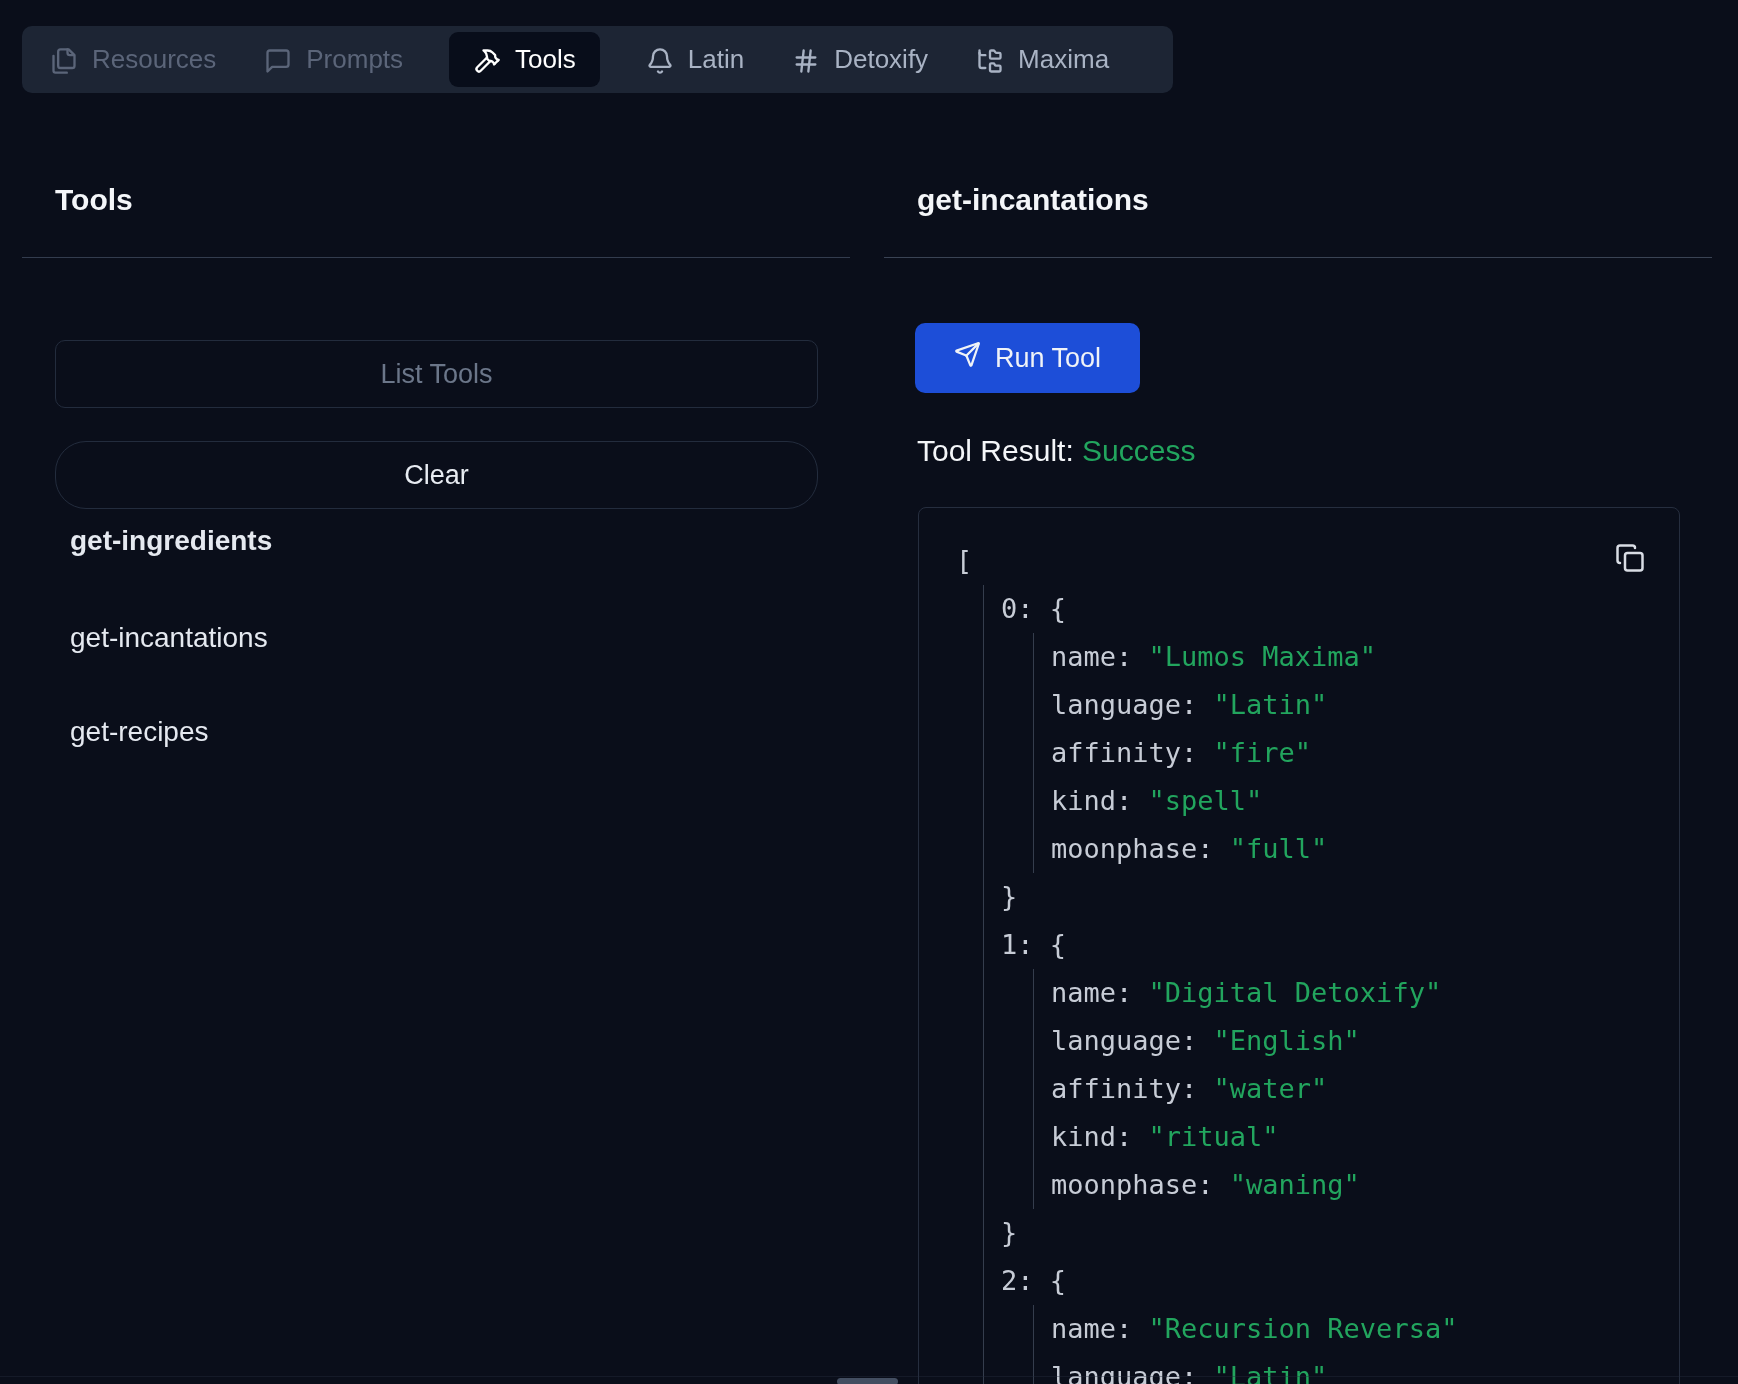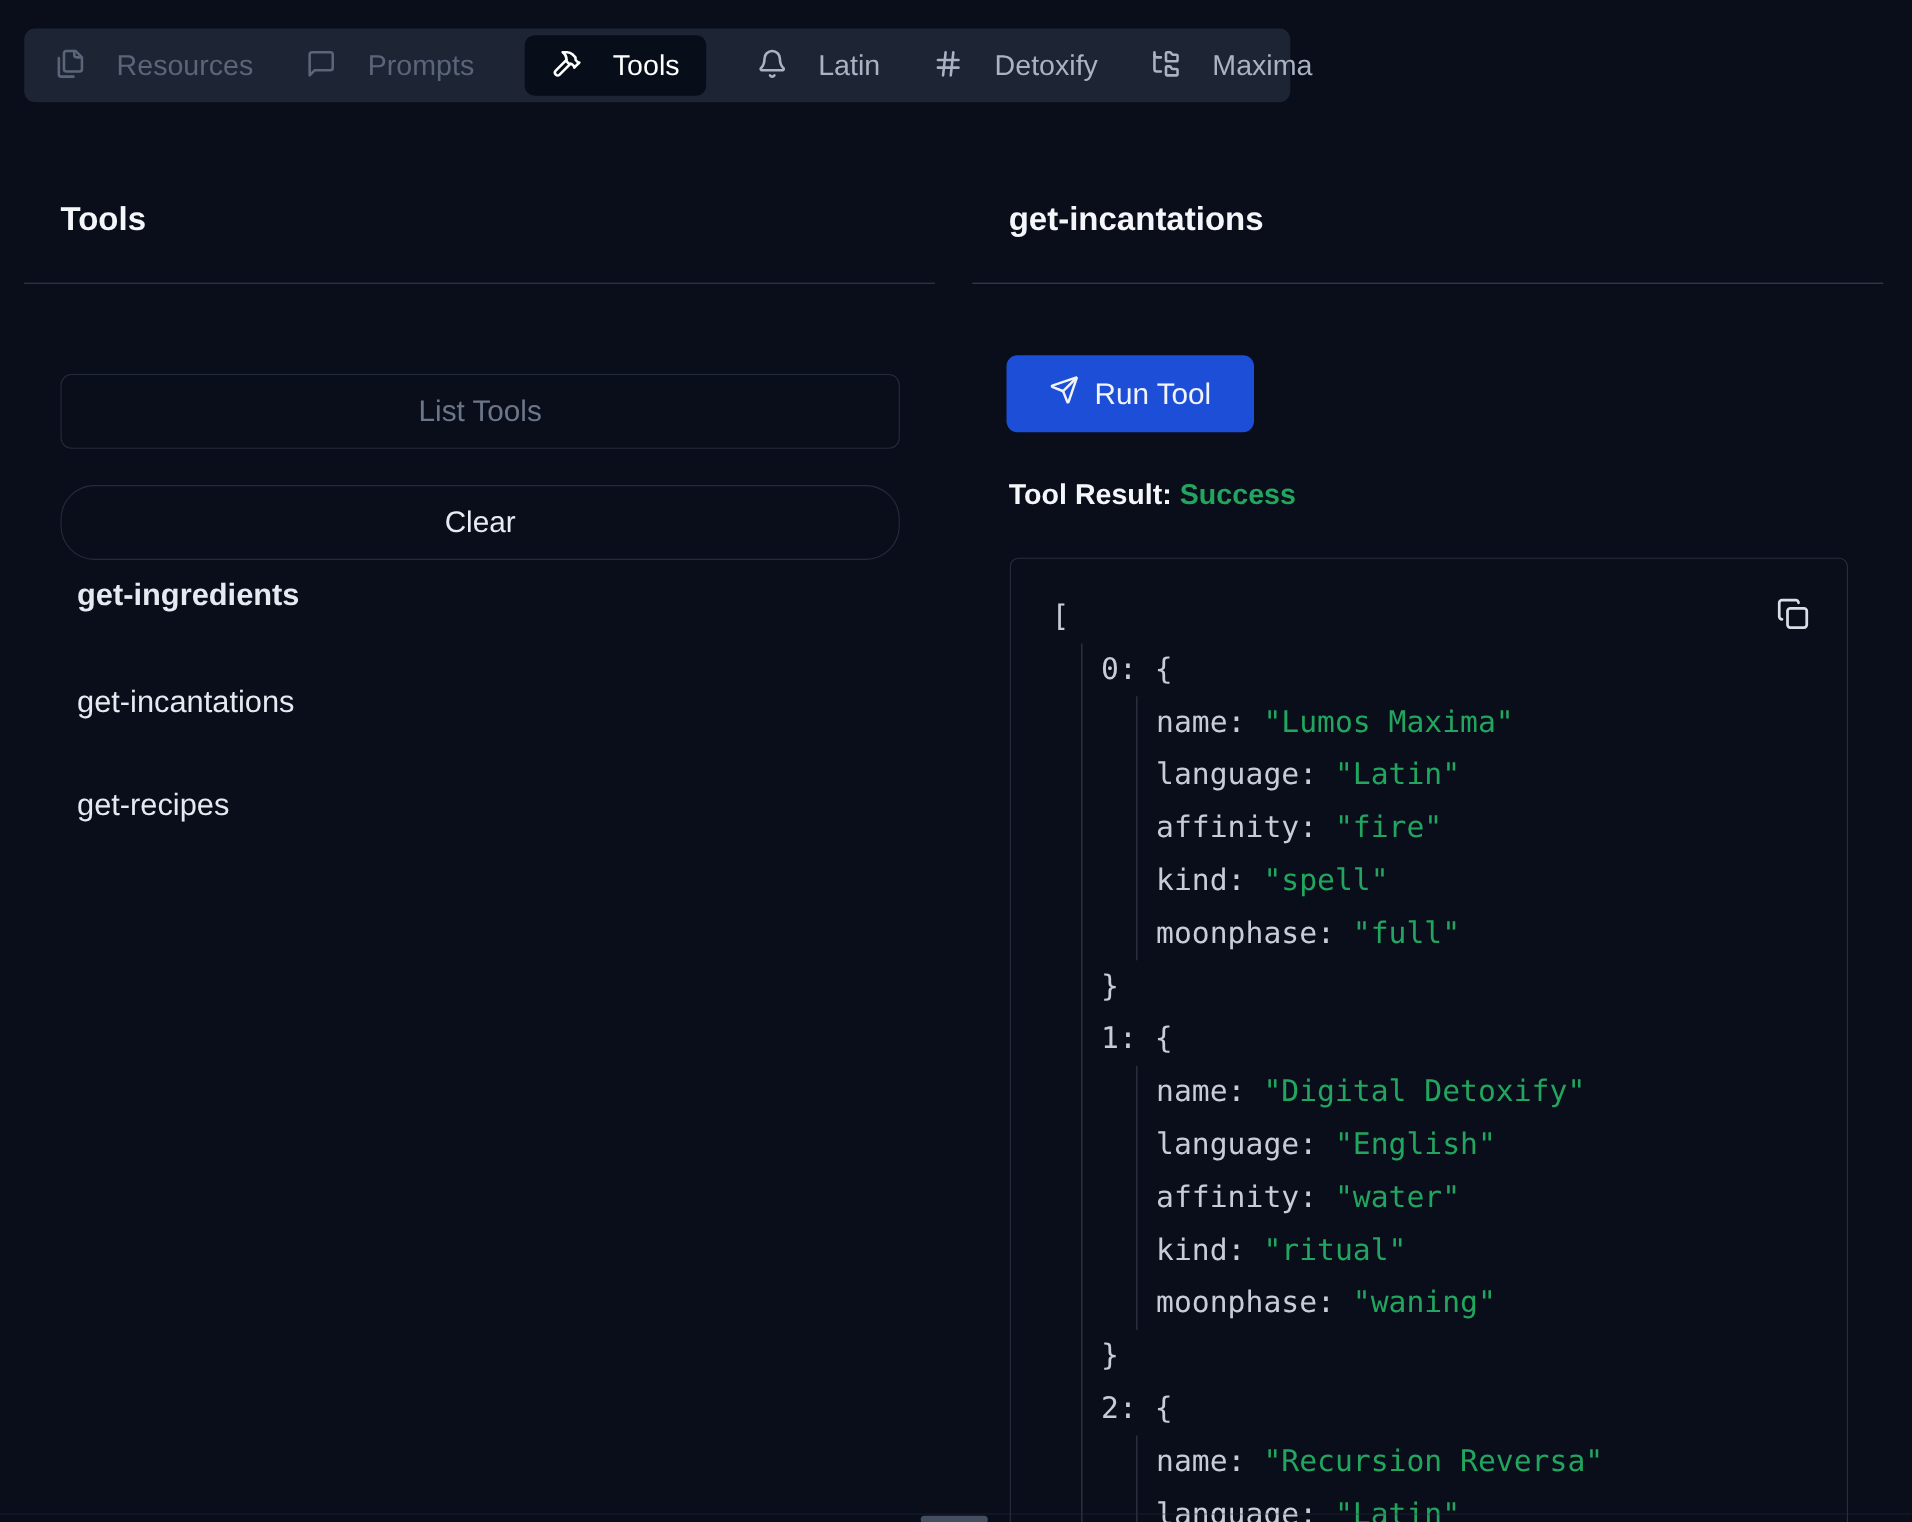--- a/index.html
+++ b/index.html
@@ -10,21 +10,21 @@
     color:#e8ecf2;
     position:relative;
   }
   
   .navbar {
     position:absolute; left:22px; top:26px; width:1151px; height:67px;
     background:#1d2534; border-radius:10px;
     display:flex; align-items:center; padding:0 10px 0 26px; gap:44px;
   }
   .nav-tab {
-    display:flex; align-items:flex-start; gap:28px;
+    display:flex; align-items:flex-end; gap:14px;
     font-size:26px; font-weight:500; color:#a9b3c4;
     padding:12px 2px; border-radius:9px; cursor:pointer; white-space:nowrap;
   }
   .nav-tab svg { width:28px; height:28px; flex:0 0 auto; }
   .nav-tab.muted { color:#5b6579; }
   .nav-tab.active {
     background:#080d1a; color:#ffffff; padding:12px 24px;
   }
   
   .panel-title {
@@ -50,21 +50,21 @@
   
   .run-btn {
     position:absolute; left:915px; top:323px; width:225px; height:70px;
     background:#1d4ed8; border:none; border-radius:10px;
     display:flex; align-items:center; justify-content:center; gap:14px;
     font-size:27px; font-weight:500; color:#f0f3f7; cursor:pointer;
     font-family:"Liberation Sans", sans-serif;
   }
   .run-btn svg { width:27px; height:27px; }
   .tool-result {
-    position:absolute; left:917px; top:434px; font-size:26px; font-weight:700; color:#f4f6f9;
+    position:absolute; left:917px; top:434px; font-size:30px; font-weight:400; color:#f4f6f9;
   }
   .tool-result .status { color:#22a55e; }
   
   .json-box {
     position:absolute; left:918px; top:507px; width:762px; height:900px;
     border:1px solid #262e3f; border-radius:8px; background:transparent;
     overflow:hidden;
   }
   .copy-btn {
     position:absolute; left:694px; top:34px; width:34px; height:34px;

